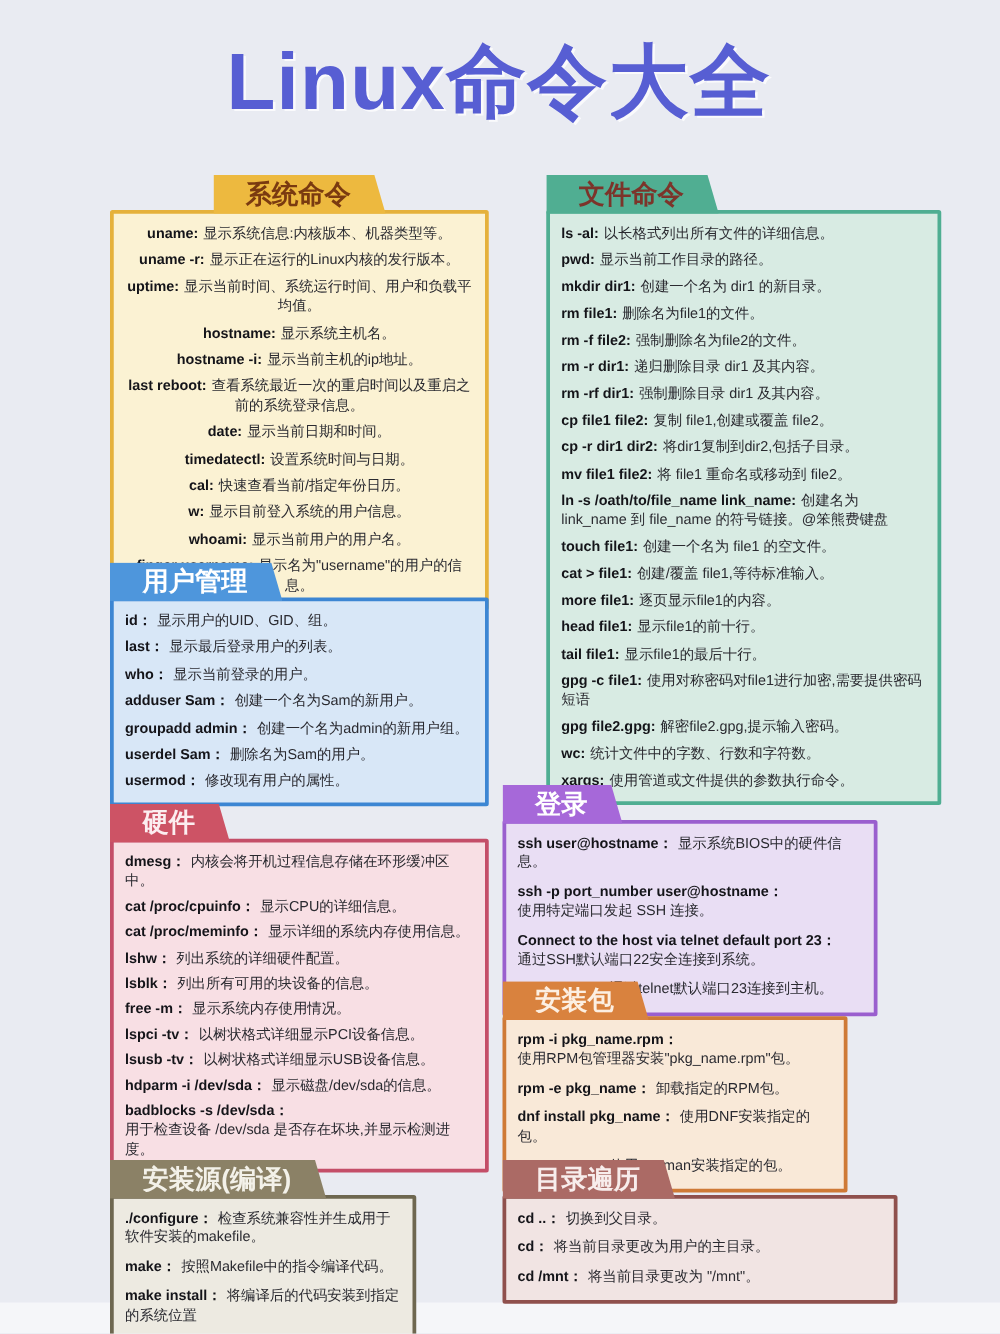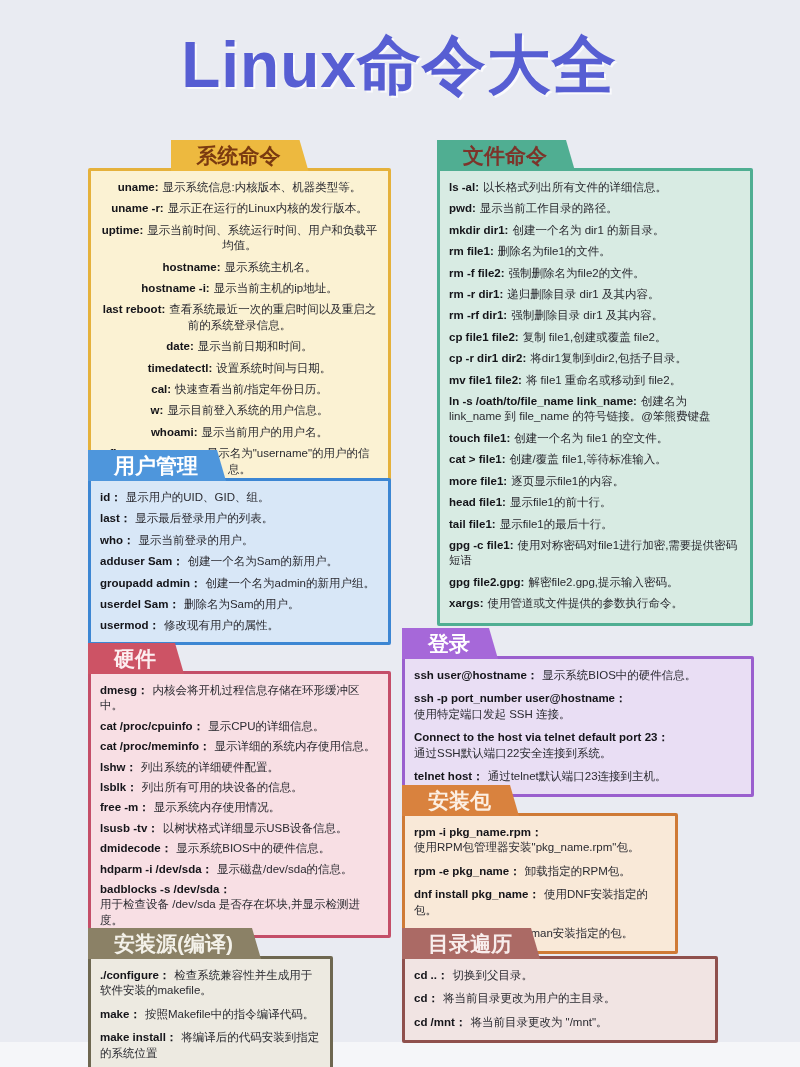--- a/index.html
+++ b/index.html
@@ -52,21 +52,21 @@
   .entry .cmd{font-weight:bold;color:#141419;margin-right:4px;}
   .entry .desc{color:#2A2A30;}
   .entry .desc.block{display:block;margin-left:0;}
 
   
   .pos-system  {left:88px; top:140px;width:303px;text-align:center;} .pos-system  .body{--h:280px;}
   .pos-users   {left:88px; top:450px;width:303px;} .pos-users   .body{--h:160px;}
   .pos-hardware{left:88px; top:643px;width:303px;} .pos-hardware .body{--h:250px;--gap:5px;}
   .pos-source  {left:88px; top:928px;width:245px;} .pos-source  .body{--h:72px;--gap:8px;}
   .pos-files   {left:402px;top:140px;width:316px;margin-left:35px;} .pos-files   .body{--h:458px;}
-  .pos-login   {left:402px;top:628px;width:352px;} .pos-login   .body{--h:118px;--gap:8px;}
+  .pos-login   {left:402px;top:628px;width:300px;} .pos-login   .body{--h:118px;--gap:8px;}
   .pos-packages{left:402px;top:785px;width:276px;} .pos-packages .body{--h:103px;--gap:8px;}
   .pos-dirs    {left:402px;top:928px;width:316px;} .pos-dirs    .body{--h:77px;--gap:8px;}
 </style>
 </head>
 <body>
 
 <div id="page" style="background: rgb(233, 235, 242);">
   <h1 id="page-title" style="color: rgb(87, 94, 211);">Linux命令大全</h1>
   <div id="sections">
       <section class="panel pos-system" style="--tab: #EDB93F; --tabText: #7A3A10; --body: #FBF2D3; --border: #E5B13B;"><div class="tab">系统命令</div><div class="body">
@@ -95,40 +95,41 @@
           <div class="entry"><span class="cmd">cp -r dir1 dir2:</span><span class="desc">将dir1复制到dir2,包括子目录。</span></div>
           <div class="entry"><span class="cmd">mv file1 file2:</span><span class="desc">将 file1 重命名或移动到 file2。</span></div>
           <div class="entry"><span class="cmd">ln -s /oath/to/file_name link_name:</span><span class="desc">创建名为 link_name 到 file_name 的符号链接。@笨熊费键盘</span></div>
           <div class="entry"><span class="cmd">touch file1:</span><span class="desc">创建一个名为 file1 的空文件。</span></div>
           <div class="entry"><span class="cmd">cat &gt; file1:</span><span class="desc">创建/覆盖 file1,等待标准输入。</span></div>
           <div class="entry"><span class="cmd">more file1:</span><span class="desc">逐页显示file1的内容。</span></div>
           <div class="entry"><span class="cmd">head file1:</span><span class="desc">显示file1的前十行。</span></div>
           <div class="entry"><span class="cmd">tail file1:</span><span class="desc">显示file1的最后十行。</span></div>
           <div class="entry"><span class="cmd">gpg -c file1:</span><span class="desc">使用对称密码对file1进行加密,需要提供密码短语</span></div>
           <div class="entry"><span class="cmd">gpg file2.gpg:</span><span class="desc">解密file2.gpg,提示输入密码。</span></div>
+          <div class="entry"><span class="cmd">wc:</span><span class="desc">统计文件中的字数、行数和字符数。</span></div>
           <div class="entry"><span class="cmd">xargs:</span><span class="desc">使用管道或文件提供的参数执行命令。</span></div>
         </div></section>
       <section class="panel pos-users" style="--tab: #4E96DC; --tabText: #FFFFFF; --body: #D8E7F7; --border: #3C86D3;"><div class="tab">用户管理</div><div class="body">
           <div class="entry"><span class="cmd">id：</span><span class="desc">显示用户的UID、GID、组。</span></div>
           <div class="entry"><span class="cmd">last：</span><span class="desc">显示最后登录用户的列表。</span></div>
           <div class="entry"><span class="cmd">who：</span><span class="desc">显示当前登录的用户。</span></div>
           <div class="entry"><span class="cmd">adduser Sam：</span><span class="desc">创建一个名为Sam的新用户。</span></div>
           <div class="entry"><span class="cmd">groupadd admin：</span><span class="desc">创建一个名为admin的新用户组。</span></div>
           <div class="entry"><span class="cmd">userdel Sam：</span><span class="desc">删除名为Sam的用户。</span></div>
           <div class="entry"><span class="cmd">usermod：</span><span class="desc">修改现有用户的属性。</span></div>
         </div></section>
       <section class="panel pos-hardware" style="--tab: #CD5365; --tabText: #FCEEF0; --body: #F8DFE4; --border: #C44E68;"><div class="tab">硬件</div><div class="body">
           <div class="entry"><span class="cmd">dmesg：</span><span class="desc">内核会将开机过程信息存储在环形缓冲区中。</span></div>
           <div class="entry"><span class="cmd">cat /proc/cpuinfo：</span><span class="desc">显示CPU的详细信息。</span></div>
           <div class="entry"><span class="cmd">cat /proc/meminfo：</span><span class="desc">显示详细的系统内存使用信息。</span></div>
           <div class="entry"><span class="cmd">lshw：</span><span class="desc">列出系统的详细硬件配置。</span></div>
           <div class="entry"><span class="cmd">lsblk：</span><span class="desc">列出所有可用的块设备的信息。</span></div>
           <div class="entry"><span class="cmd">free -m：</span><span class="desc">显示系统内存使用情况。</span></div>
+          <div class="entry"><span class="cmd">lspci -tv：</span><span class="desc">以树状格式详细显示PCI设备信息。</span></div>
           <div class="entry"><span class="cmd">lsusb -tv：</span><span class="desc">以树状格式详细显示USB设备信息。</span></div>
-          <div class="entry"><span class="cmd">dmidecode：</span><span class="desc">显示系统BIOS中的硬件信息。</span></div>
           <div class="entry"><span class="cmd">hdparm -i /dev/sda：</span><span class="desc">显示磁盘/dev/sda的信息。</span></div>
           <div class="entry"><span class="cmd">badblocks -s /dev/sda：</span><span class="desc block">用于检查设备 /dev/sda 是否存在坏块,并显示检测进度。</span></div>
         </div></section>
       <section class="panel pos-login" style="--tab: #A668D9; --tabText: #FFFFFF; --body: #E9DEF4; --border: #9A5FCE;"><div class="tab">登录</div><div class="body">
           <div class="entry"><span class="cmd">ssh user@hostname：</span><span class="desc">显示系统BIOS中的硬件信息。</span></div>
           <div class="entry"><span class="cmd">ssh -p port_number user@hostname：</span><span class="desc block">使用特定端口发起 SSH 连接。</span></div>
           <div class="entry"><span class="cmd">Connect to the host via telnet default port 23：</span><span class="desc block">通过SSH默认端口22安全连接到系统。</span></div>
           <div class="entry"><span class="cmd">telnet host：</span><span class="desc">通过telnet默认端口23连接到主机。</span></div>
         </div></section>
       <section class="panel pos-packages" style="--tab: #D9823E; --tabText: #FCEFE2; --body: #F9E9D8; --border: #CF7A36;"><div class="tab">安装包</div><div class="body">

